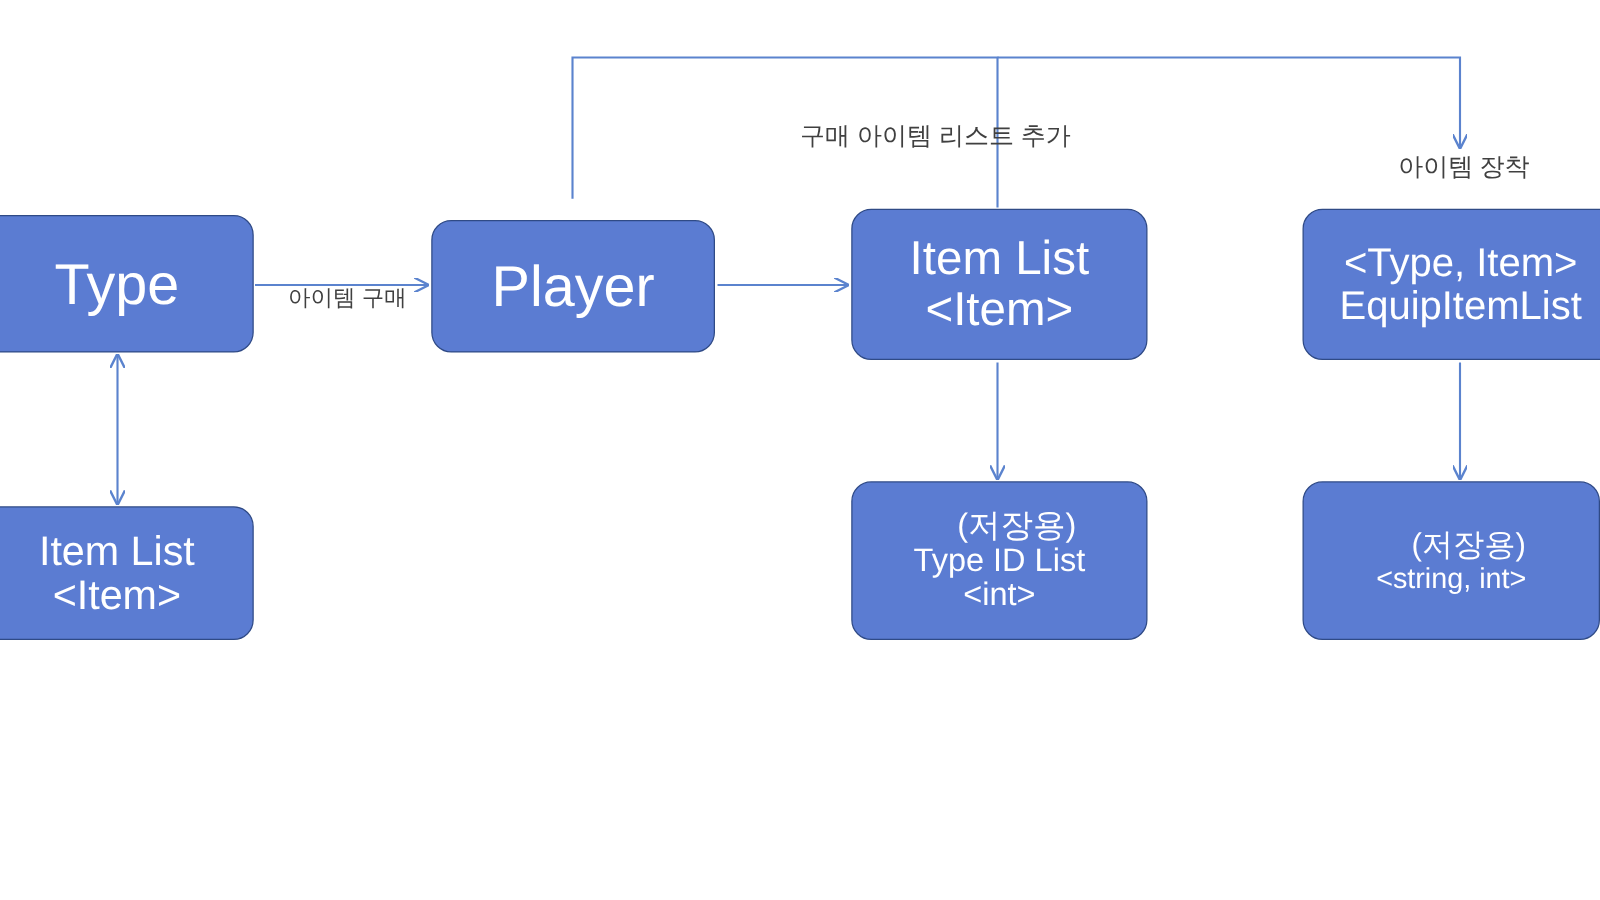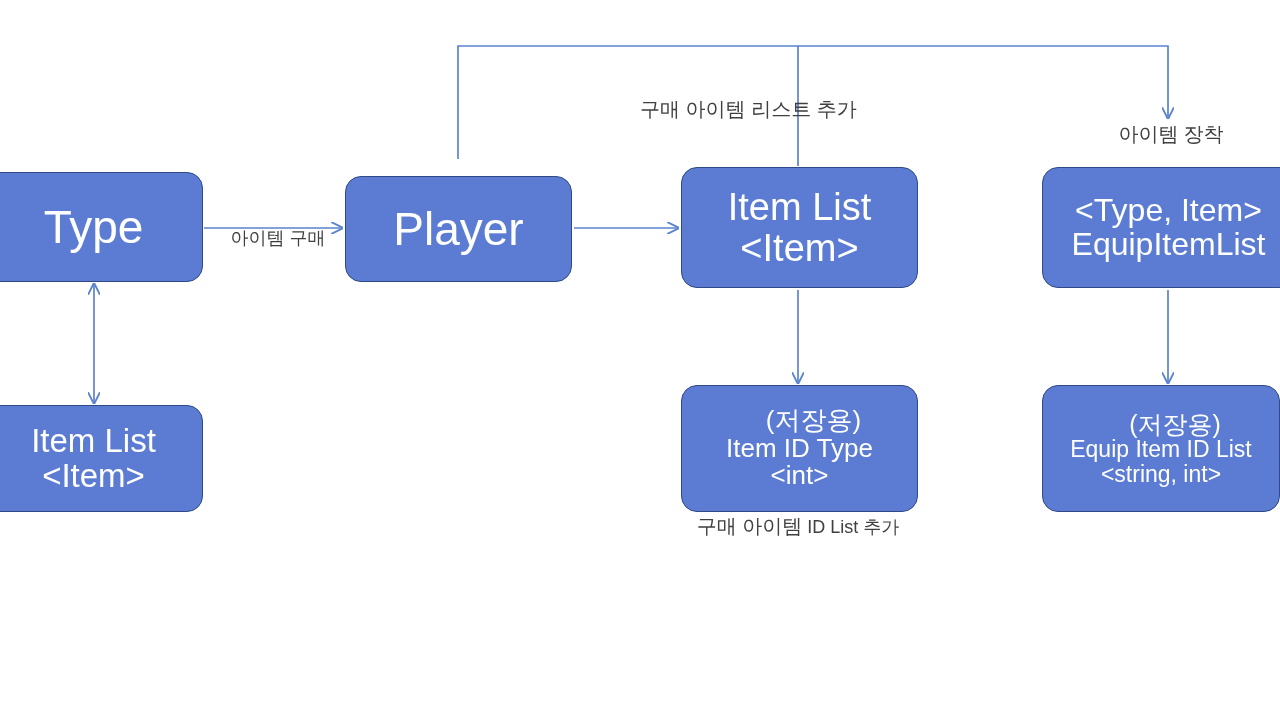--- a/index.html
+++ b/index.html
@@ -125,42 +125,37 @@
     <span class="ln">EquipItemList</span>
   </div>
 
   <div class="node" id="node-item-list-left" style="font-size:33px;">
     <span class="ln">Item List</span>
     <span class="ln">&lt;Item&gt;</span>
   </div>
 
   <div class="node small" id="node-item-id-list">
     <span class="ln hdr">(저장용)</span>
-    <span class="ln">Item ID Type</span>
+    <span class="ln">Type ID List</span>
     <span class="ln">&lt;int&gt;</span>
   </div>
 
   <div class="node small" id="node-equip-id-list" style="font-size:23px;">
     <span class="ln hdr" style="font-size:25px;">(저장용)</span>
-    <span class="ln">Equip Item ID List</span>
     <span class="ln">&lt;string, int&gt;</span>
   </div>
 
   <div class="elabel s18" id="lbl-buy-item">
     <span class="ln">아이템 구매</span>
   </div>
 
   <div class="elabel s20" id="lbl-add-list">
     <span class="ln">구매 아이템</span>
     <span class="ln">리스트 추가</span>
   </div>
 
   <div class="elabel s20" id="lbl-equip-item">
     <span class="ln">아이템 장착</span>
   </div>
 
-  <div class="elabel s18" id="lbl-add-id-list">
-    <span class="ln" style="font-size:20px;">구매 아이템</span>
-    <span class="ln">ID List 추가</span>
-  </div>
 
 
 </div>
 
 </body></html>

